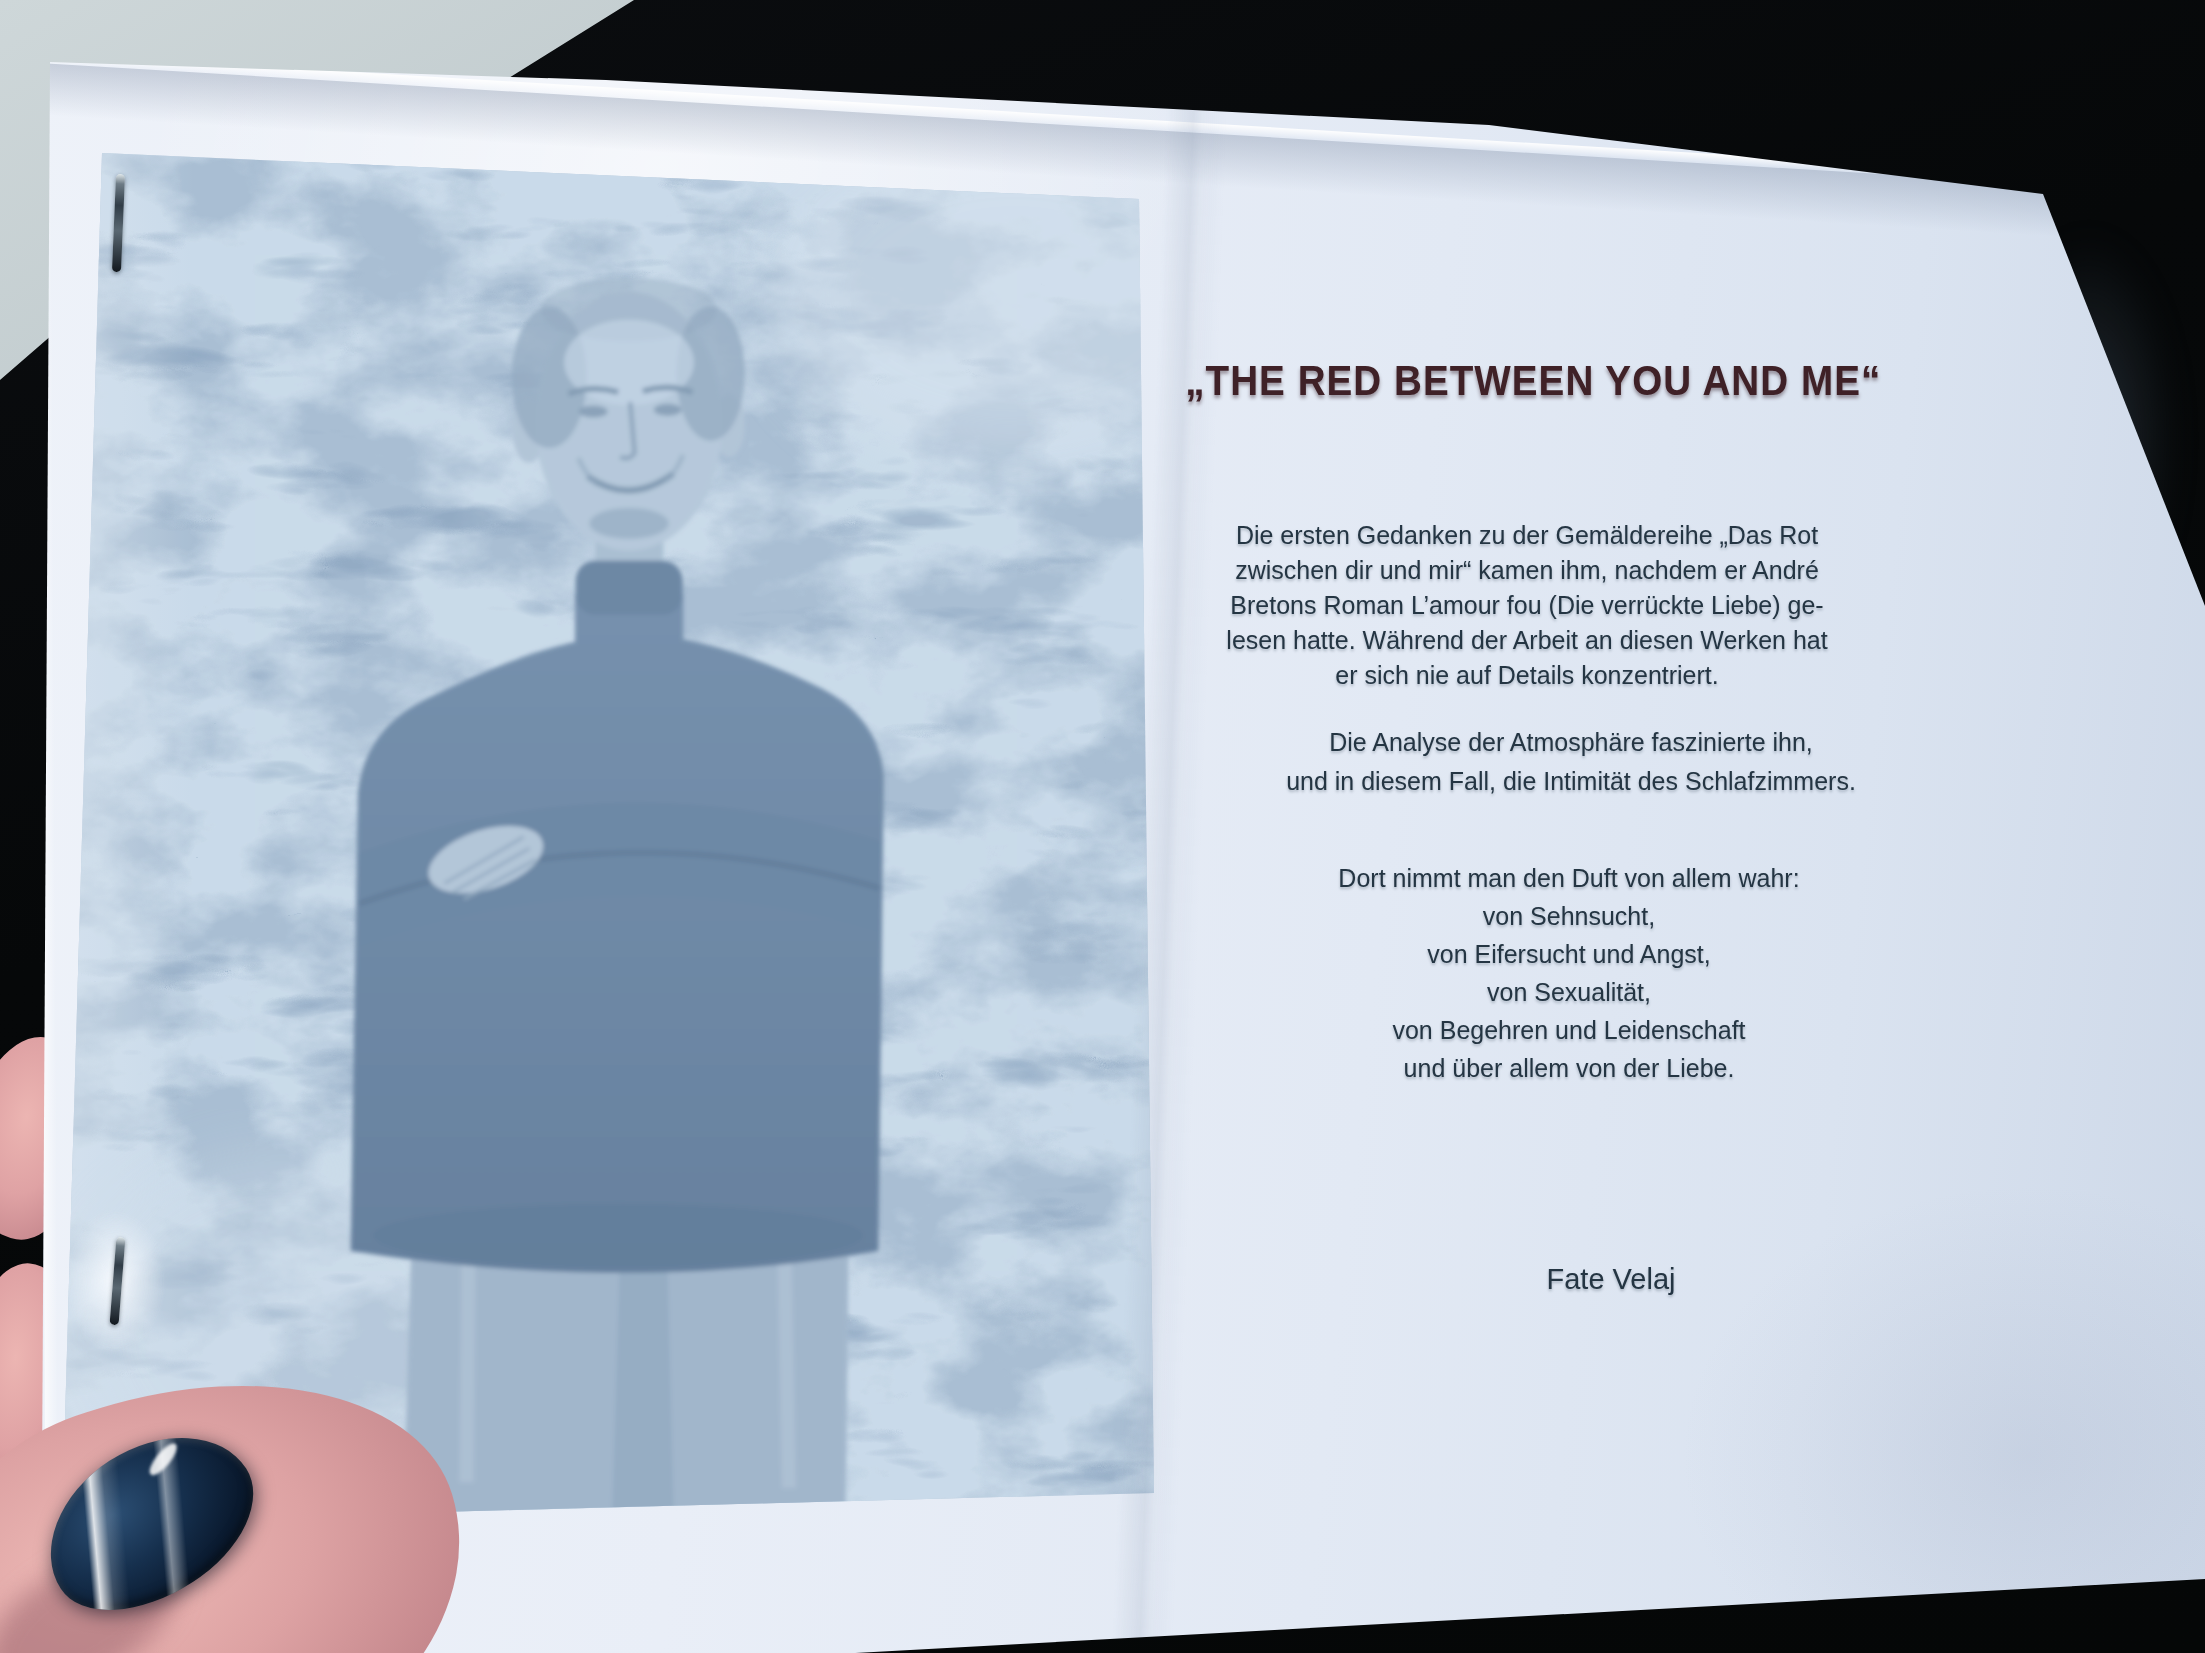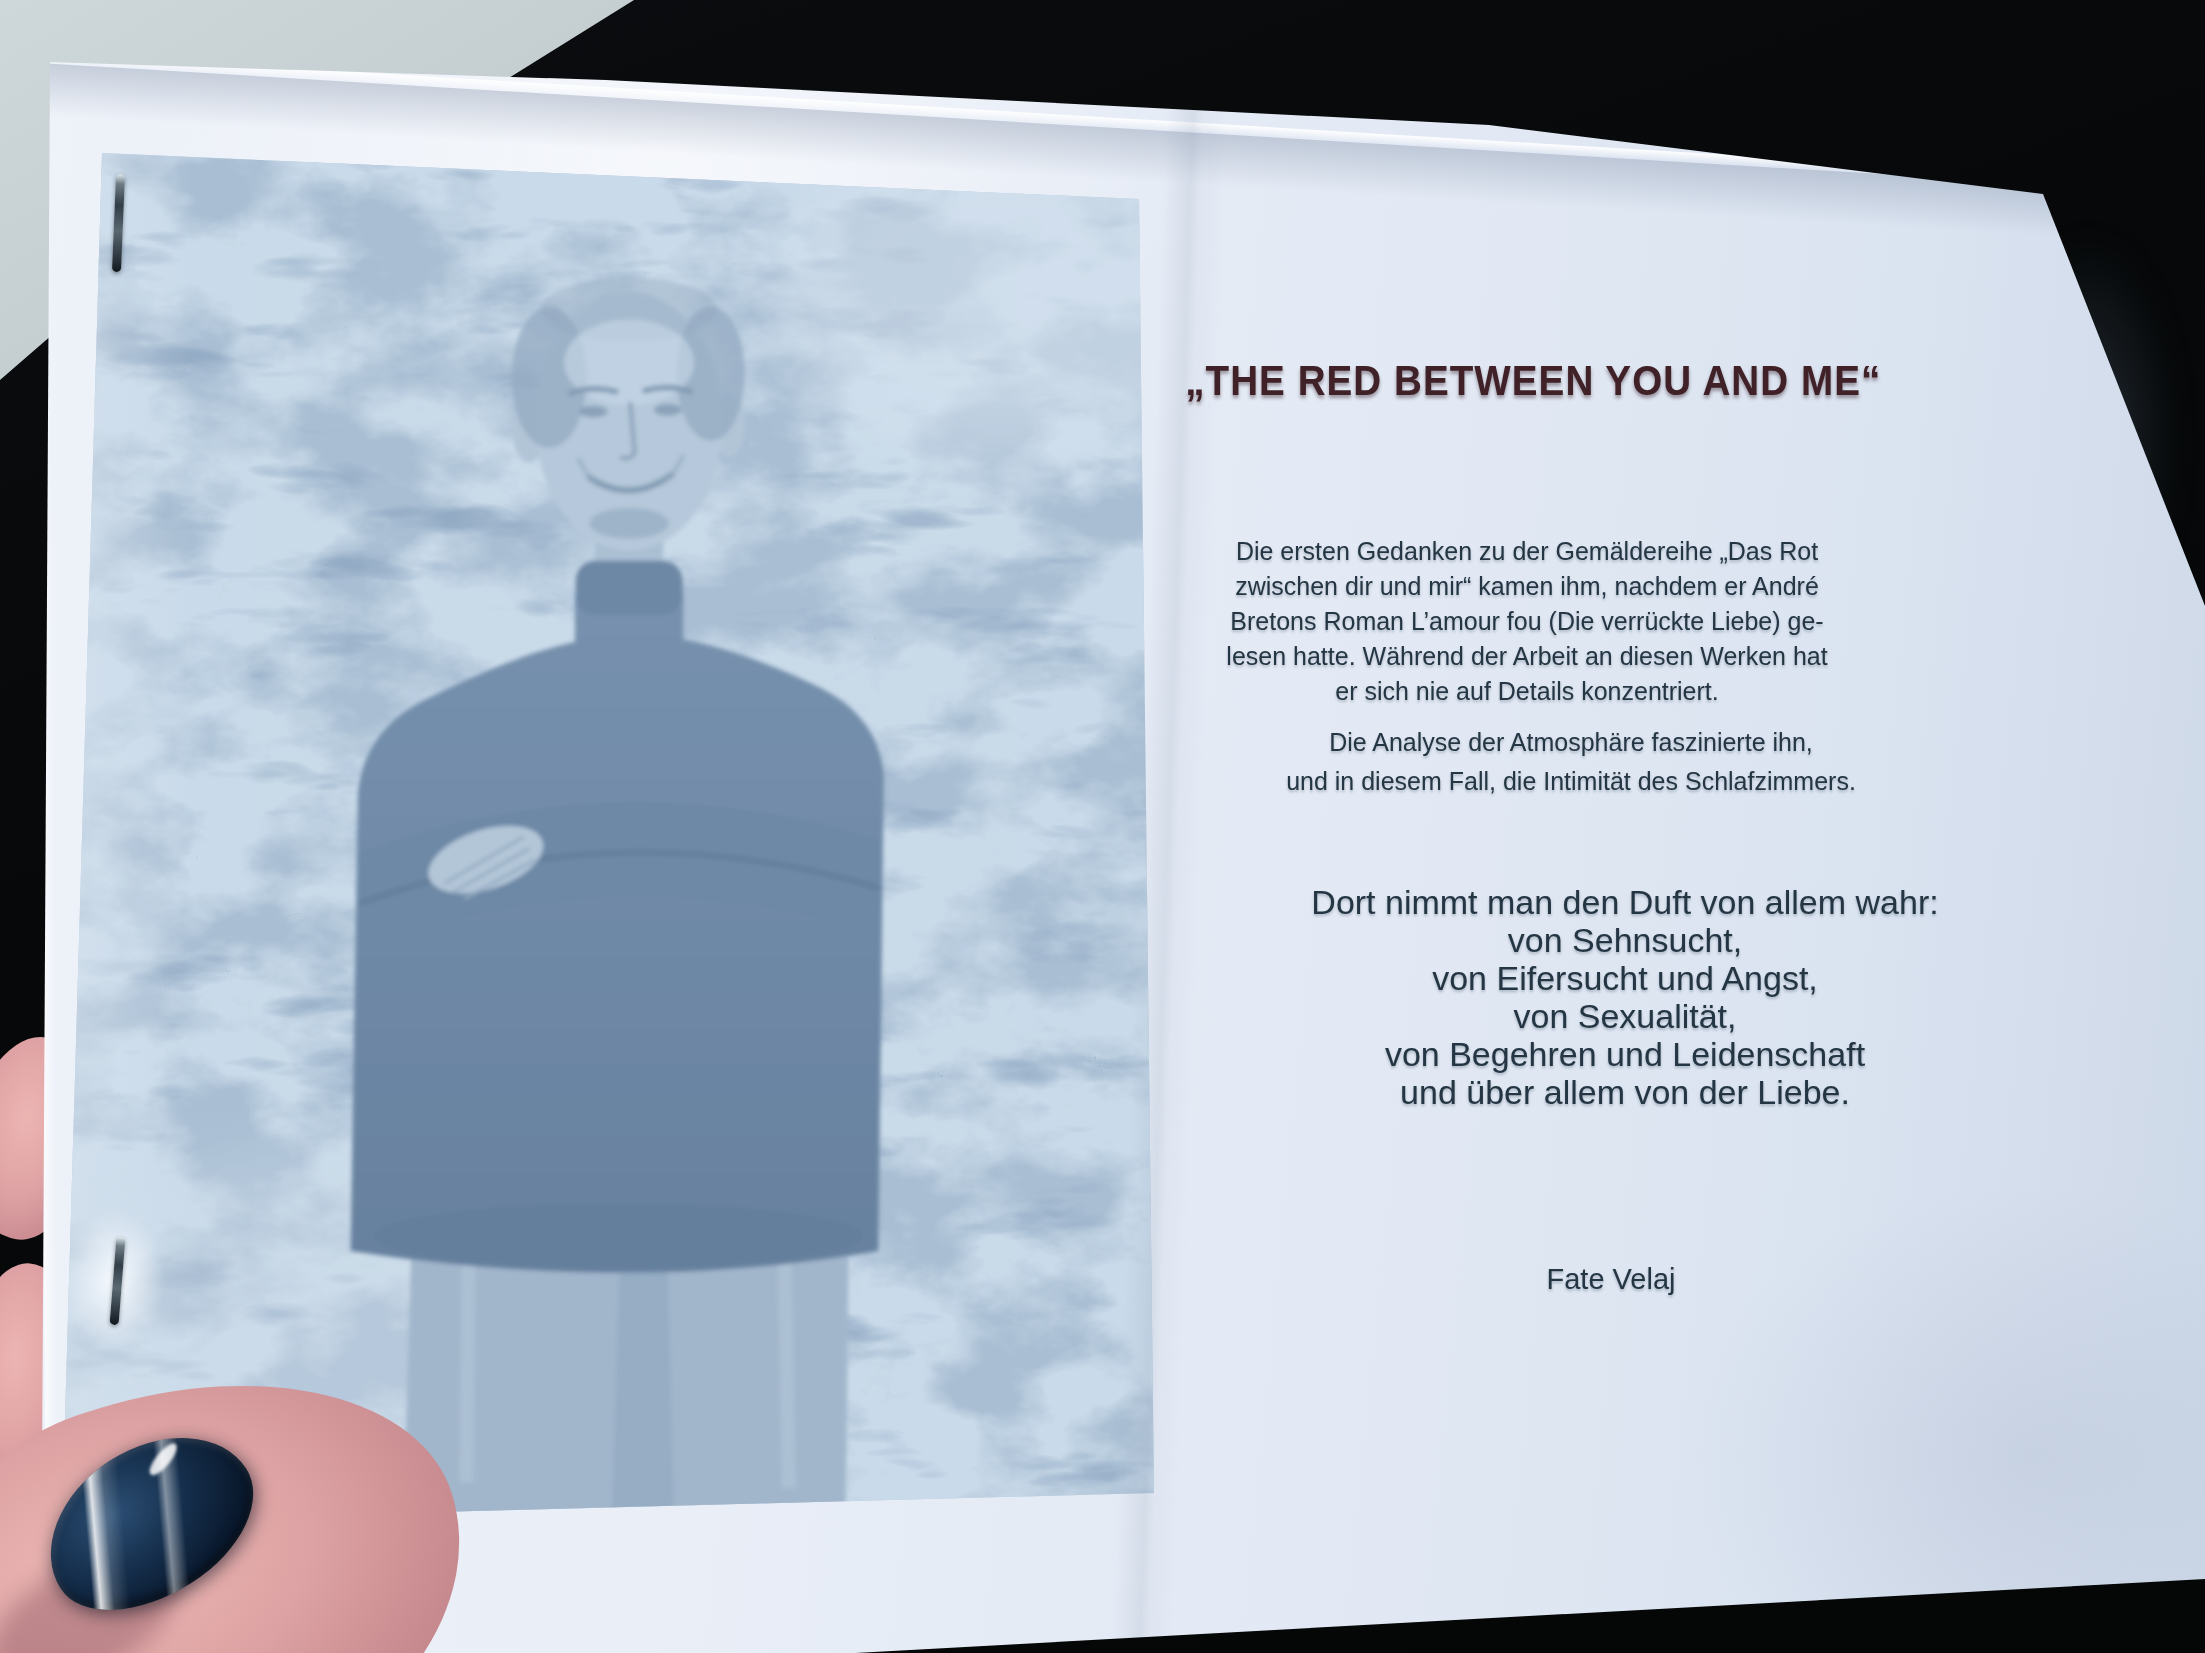--- a/index.html
+++ b/index.html
@@ -60,23 +60,23 @@
     filter:blur(2.2px);}
 
   
   .txt{color:#243543;text-align:center;}
   .txt .ln{position:static;display:block;white-space:nowrap;
     text-shadow:0 2.2px 2.8px rgba(30,48,64,.28);}
   .title-block{left:1155px;top:357px;width:733px;text-align:center;}
   .title-block .ln{font-size:42px;font-weight:700;letter-spacing:1.1px;color:#3f2127;
     transform:scaleX(.92);transform-origin:center;
     text-shadow:0 2.8px 3.9px rgba(45,22,30,.42);}
-  .p1{left:1196px;top:518px;width:662px;font-size:25px;line-height:35px;margin-top:16px;}
+  .p1{left:1196px;top:518px;width:662px;font-size:25px;line-height:35px;}
   .p2{left:1240px;top:723px;width:662px;font-size:25px;line-height:39px;}
-  .list{left:1294px;top:859px;width:662px;font-size:34px;line-height:38px;margin-top:24px;}
+  .list{left:1238px;top:859px;width:662px;font-size:25px;line-height:38px;}
   .sig{left:1473px;top:1263px;width:276px;font-size:29px;line-height:33px;}
 
   
   .thumb-shadow{left:33px;top:1400px;width:452px;height:309px;
     background:radial-gradient(closest-side,rgba(70,90,120,.30),transparent 75%);
     filter:blur(10px);}
   .thumb-skin{left:-83px;top:1389px;width:551px;height:397px;transform:rotate(-17deg);
     border-radius:42% 58% 52% 48%/52% 48% 55% 45%;
     background:radial-gradient(at 35% 40%,#eebab6 0%,#dda2a3 42%,#c5888d 76%,#ae7981 100%);}
   .thumb-crease{left:-22px;top:1566px;width:210px;height:110px;transform:rotate(-30deg);

